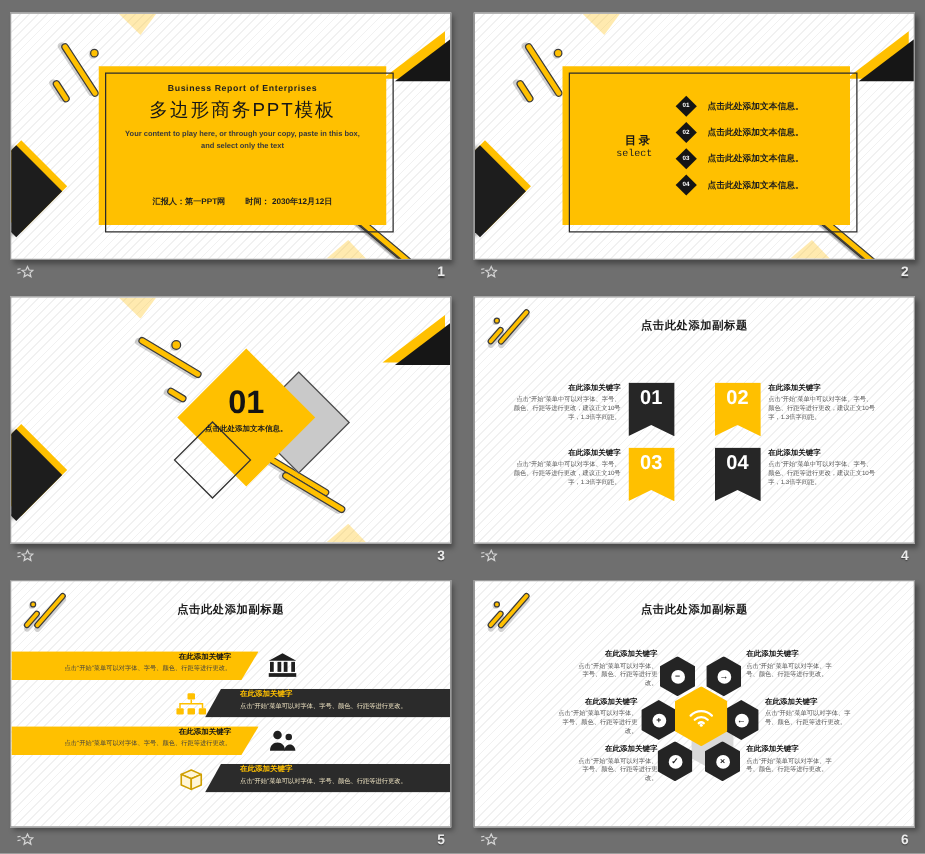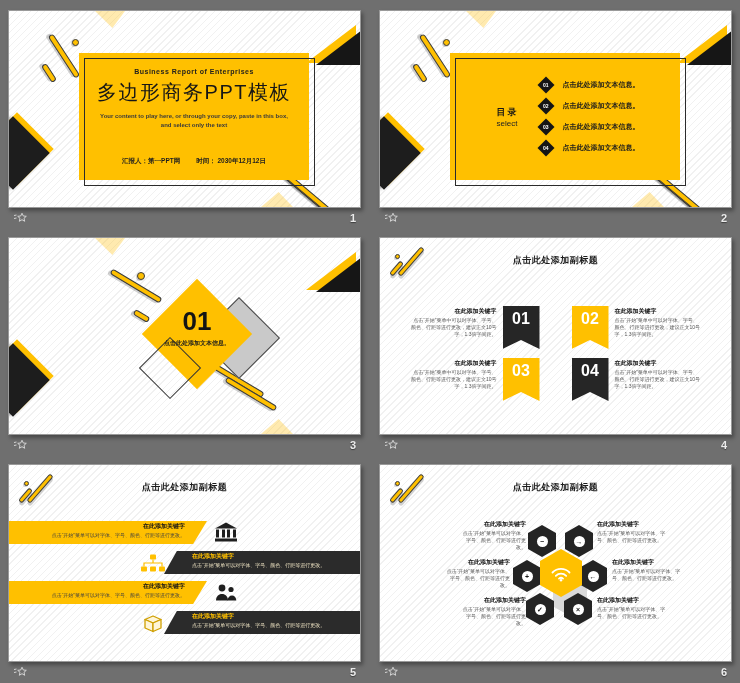--- a/index.html
+++ b/index.html
@@ -31,28 +31,28 @@
   .pt { position:absolute; background:rgba(255,199,44,.38); }
   .pt-top { left:86px; top:0; width:30px; height:17px; clip-path:polygon(0 0,100% 0,58% 100%); }
   .pt-bot { left:252px; bottom:0; width:32px; height:15px; clip-path:polygon(0 100%,100% 100%,55% 0); }
 
   
   .card { position:absolute; left:70px; top:42px; width:238px; height:135px; }
   .card-fill { position:absolute; left:0; top:0; width:230px; height:127px; background:#ffc000; }
   .card-frame { position:absolute; left:5px; top:5px; width:231px; height:128px; border:1px solid #2b2b2b; }
   .card-content { position:absolute; left:0; top:0; width:230px; height:127px; }
   .eyebrow { margin-top:15px; text-align:center; font-size:7px; font-weight:bold; color:#1e1e1e; letter-spacing:.5px; }
-  .cover-title { margin-top:4px; text-align:center; font-size:20px; font-weight:500; color:#161616; letter-spacing:1.5px; }
+  .cover-title { margin-top:4px; text-align:center; font-size:15px; font-weight:500; color:#161616; letter-spacing:1.5px; }
   .cover-sub { margin:6px auto 0; width:192px; text-align:center; font-size:6px; font-weight:600; color:#3a3a3a; line-height:1.5; }
   .cover-meta { position:absolute; bottom:14px; left:0; right:0; display:flex; justify-content:center; gap:16px;
                 font-size:6.5px; font-weight:bold; color:#1e1e1e; }
 
   .toc-wrap { position:absolute; left:0; top:0; width:230px; height:127px; display:flex;
               align-items:center; justify-content:center; gap:18px; padding-left:6px; }
-  .toc-label { text-align:left; }
+  .toc-label { text-align:right;font-family:Liberation Mono, monospace; }
   .toc-cn { font-size:9px; font-weight:bold; color:#151515; letter-spacing:2px; }
   .toc-en { font-size:8px; color:#222; }
   .toc-items { display:flex; flex-direction:column; gap:5px; }
   .toc-item { display:flex; align-items:center; gap:8px; }
   .tdia { width:12px; height:12px; background:#151515; transform:rotate(45deg); margin:2px 3px;
           display:flex; align-items:center; justify-content:center; }
   .tdia span { transform:rotate(-45deg); color:#fff; font-size:5px; font-weight:bold; }
   .toc-text { font-size:7px; font-weight:bold; color:#1c1c1c; }
 
   

